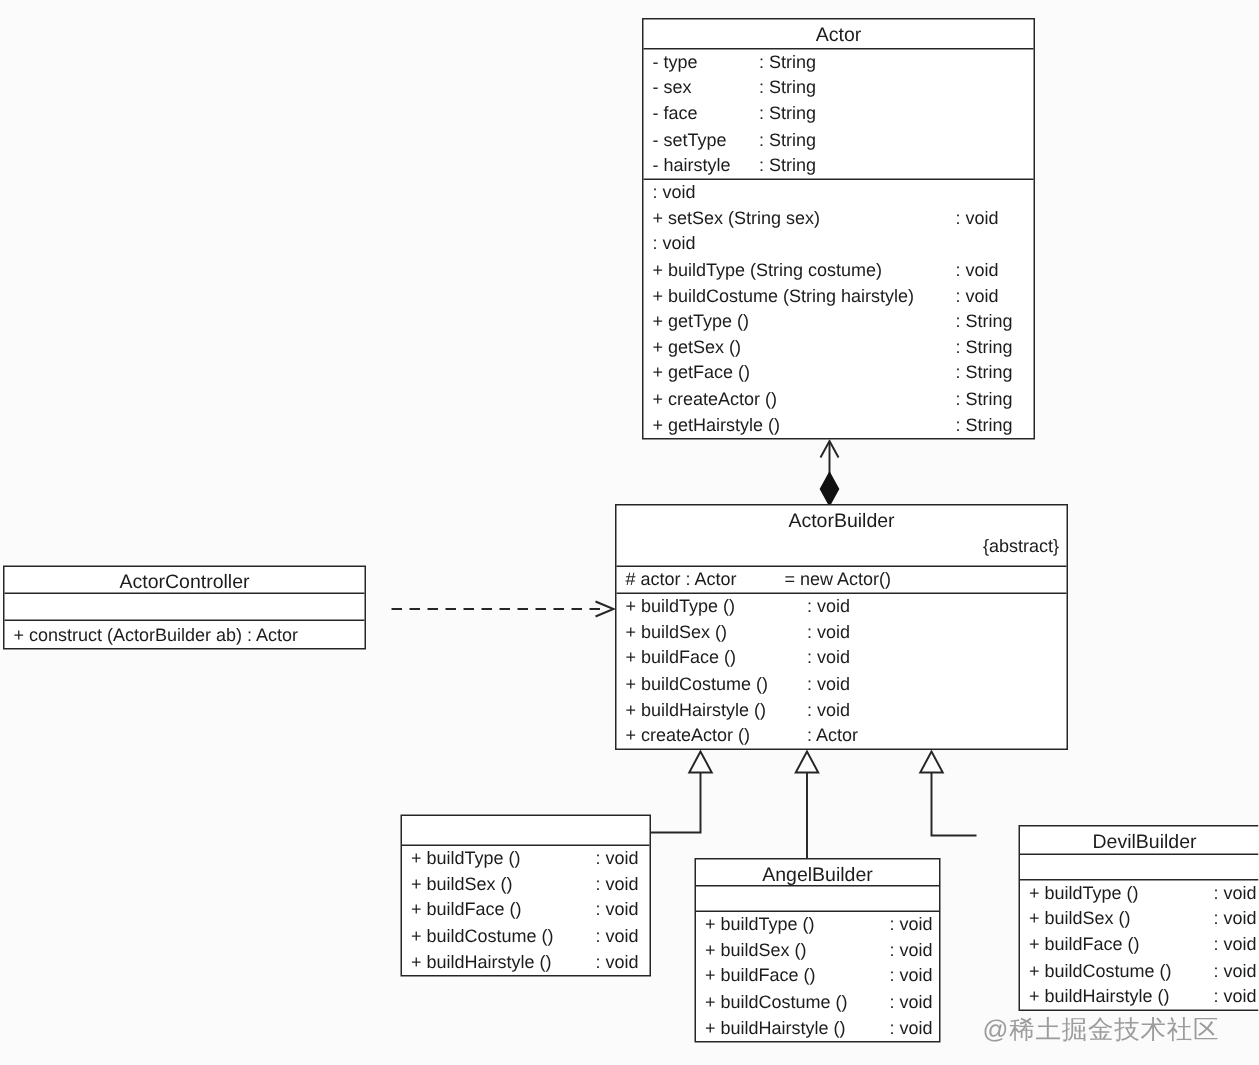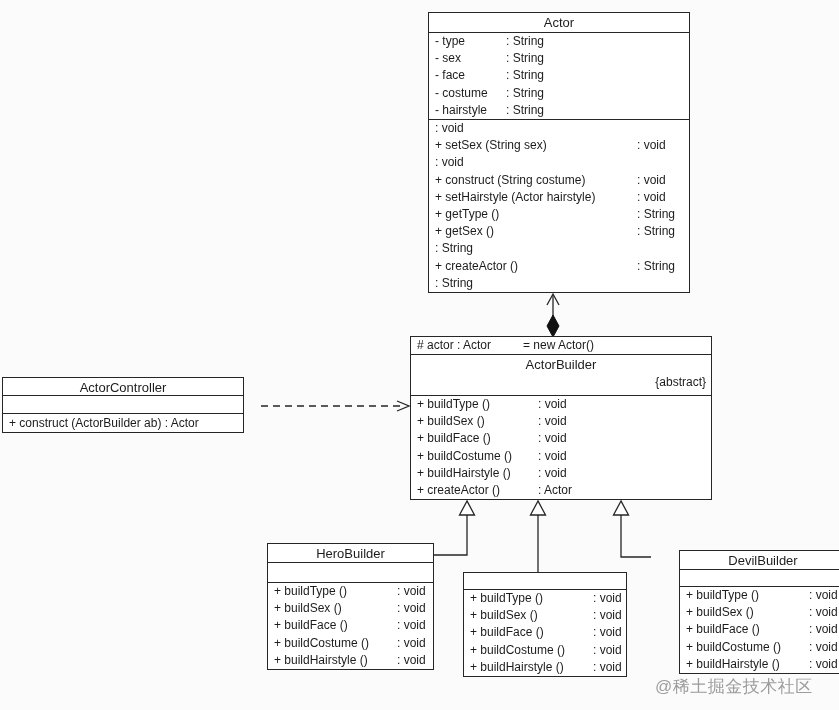--- a/index.html
+++ b/index.html
@@ -84,78 +84,80 @@
         </div>
       <div class="row">
           <span class="l">- sex</span>
           <span class="t">: String</span>
         </div>
       <div class="row">
           <span class="l">- face</span>
           <span class="t">: String</span>
         </div>
       <div class="row">
-          <span class="l">- costume</span>
+          <span class="l">- setType</span>
           <span class="t">: String</span>
         </div>
       <div class="row">
           <span class="l">- hairstyle</span>
           <span class="t">: String</span>
         </div>
     </div>
     <div class="cmp col-actor-m" style="height:172px">
       <div class="row">
           <span class="t">: void</span>
         </div>
       <div class="row">
           <span class="l">+ setSex (String sex)</span>
           <span class="t">: void</span>
         </div>
       <div class="row">
           <span class="t">: void</span>
         </div>
       <div class="row">
-          <span class="l">+ construct (String costume)</span>
-          <span class="t">: void</span>
-        </div>
-      <div class="row">
-          <span class="l">+ setHairstyle (Actor hairstyle)</span>
+          <span class="l">+ buildType (String costume)</span>
+          <span class="t">: void</span>
+        </div>
+      <div class="row">
+          <span class="l">+ buildCostume (String hairstyle)</span>
           <span class="t">: void</span>
         </div>
       <div class="row">
           <span class="l">+ getType ()</span>
           <span class="t">: String</span>
         </div>
       <div class="row">
           <span class="l">+ getSex ()</span>
           <span class="t">: String</span>
         </div>
       <div class="row">
+          <span class="l">+ getFace ()</span>
           <span class="t">: String</span>
         </div>
       <div class="row">
           <span class="l">+ createActor ()</span>
           <span class="t">: String</span>
         </div>
       <div class="row">
+          <span class="l">+ getHairstyle ()</span>
           <span class="t">: String</span>
         </div>
     </div>
   </div>
 
   <div class="uml-class" style="left:410px;top:336px;width:300px;">
-    <div class="cmp col-ab-attr" style="height:17px">
-      <div class="row">
-          <span class="l"># actor : Actor</span>
-          <span class="t">= new Actor()</span>
-        </div>
-    </div>
     <div class="cmp" style="height:40px">
       <div class="tt">ActorBuilder</div>
       <div class="stereo">{abstract}</div>
+    </div>
+    <div class="cmp col-ab-attr" style="height:17px">
+      <div class="row">
+          <span class="l"># actor : Actor</span>
+          <span class="t">= new Actor()</span>
+        </div>
     </div>
     <div class="cmp col-ab-m" style="height:103px">
       <div class="row">
           <span class="l">+ buildType ()</span>
           <span class="t">: void</span>
         </div>
       <div class="row">
           <span class="l">+ buildSex ()</span>
           <span class="t">: void</span>
         </div>
@@ -184,23 +186,20 @@
     </div>
     <div class="cmp" style="height:17px"></div>
     <div class="cmp" style="height:18px">
       <div class="row" style="line-height:18px">
           <span class="l">+ construct (ActorBuilder ab) : Actor</span>
         </div>
     </div>
   </div>
 
   <div class="uml-class" style="left:267px;top:543px;width:165px;">
-    <div class="cmp" style="height:18px">
-      <div class="tt" style="line-height:18px">HeroBuilder</div>
-    </div>
     <div class="cmp" style="height:19px"></div>
     <div class="cmp col-sub" style="height:86px">
       <div class="row">
           <span class="l">+ buildType ()</span>
           <span class="t">: void</span>
         </div>
       <div class="row">
           <span class="l">+ buildSex ()</span>
           <span class="t">: void</span>
         </div>
@@ -213,20 +212,23 @@
           <span class="t">: void</span>
         </div>
       <div class="row">
           <span class="l">+ buildHairstyle ()</span>
           <span class="t">: void</span>
         </div>
     </div>
   </div>
 
   <div class="uml-class" style="left:463px;top:572px;width:162px;">
+    <div class="cmp" style="height:17px">
+      <div class="tt" style="line-height:17px">AngelBuilder</div>
+    </div>
     <div class="cmp" style="height:16px"></div>
     <div class="cmp col-sub" style="height:86px">
       <div class="row">
           <span class="l">+ buildType ()</span>
           <span class="t">: void</span>
         </div>
       <div class="row">
           <span class="l">+ buildSex ()</span>
           <span class="t">: void</span>
         </div>

